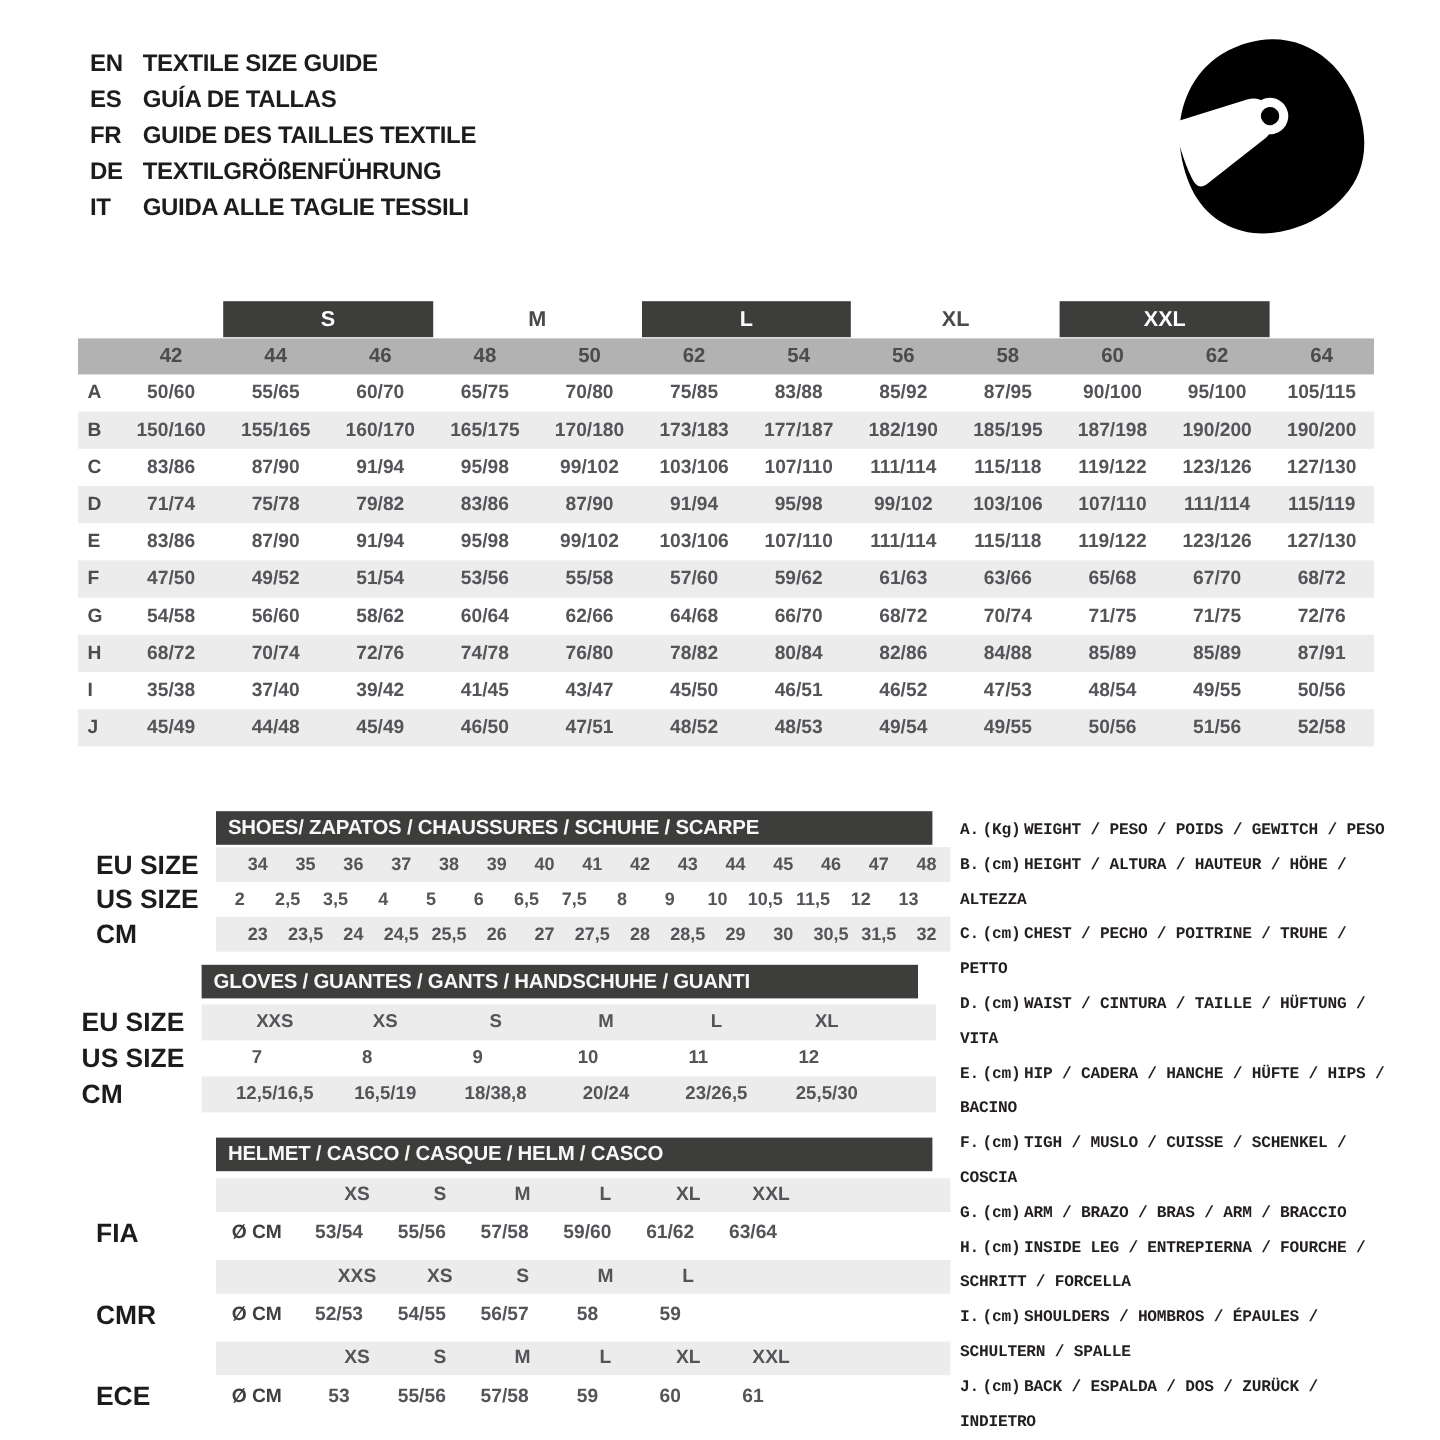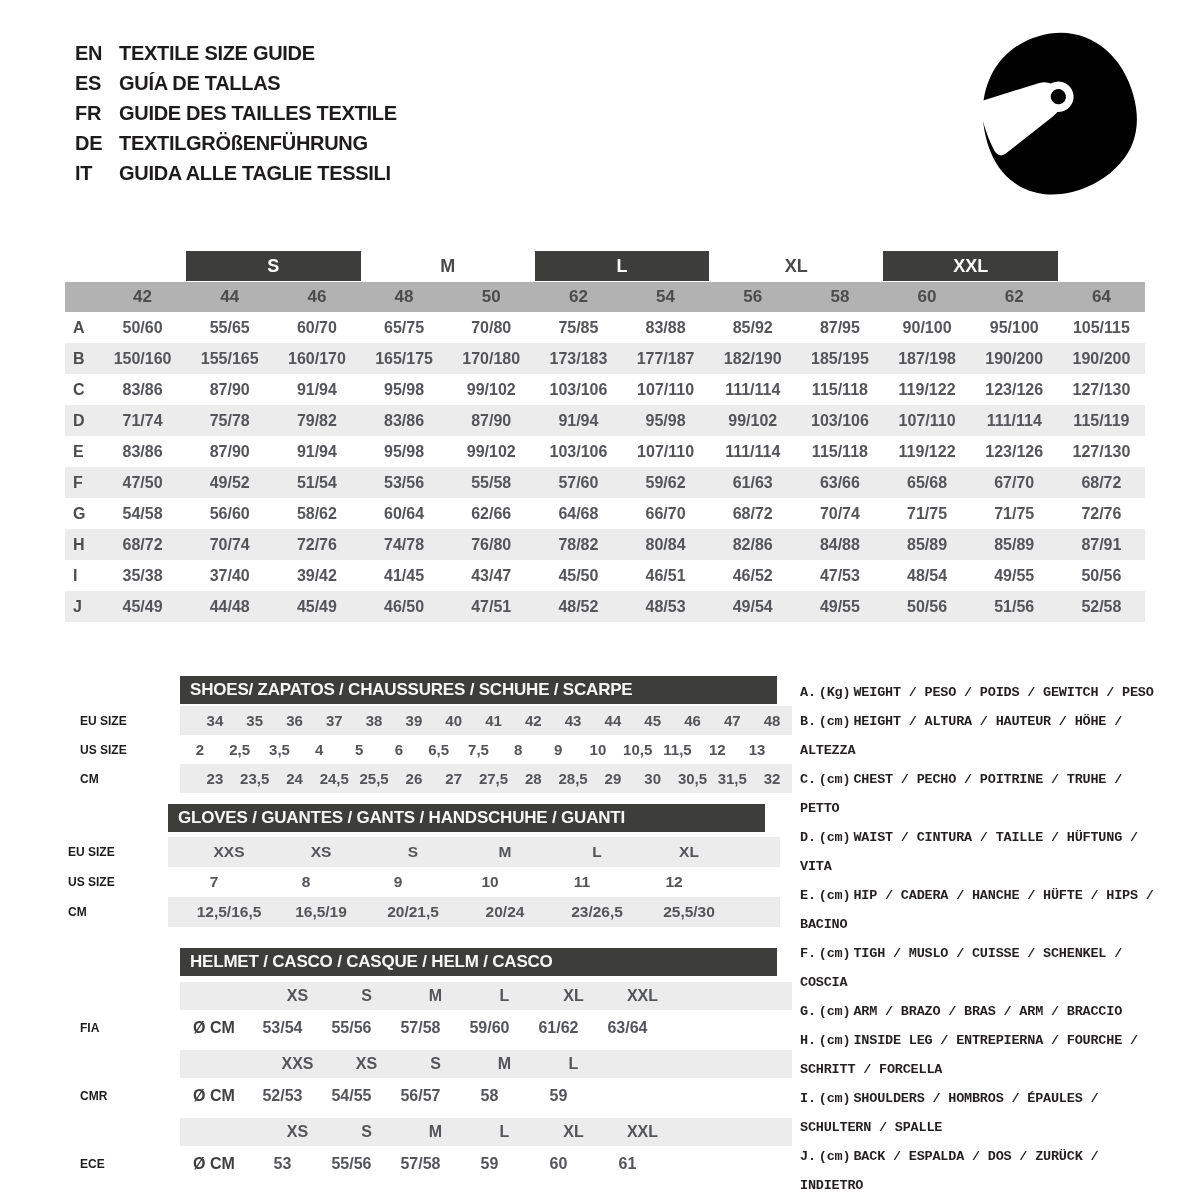--- a/index.html
+++ b/index.html
@@ -21,21 +21,21 @@
   .size-group-row{height:32px;}
   .bar{background:#3d3d3c;color:#fcfcfc;text-align:center;height:30px;line-height:30px;font-size:18px;}
   .nobar{text-align:center;color:#4a4a4c;font-size:18px;}
   .num-band{background:#b2b2b2;height:30px;color:#4c4c4e;font-size:17px;}
   .trow{height:31px;}
   .trow.gray{background:#ececec;}
   .cell{text-align:center;}
   .letter{text-align:left;padding-left:8px;color:#4c4c4e;}
   
   .subrow{display:flex;align-items:stretch;}
-  .sublabel{width:100px;display:flex;align-items:center;color:#1d1b1c;font-size:12px;}
+  .sublabel{width:100px;display:flex;align-items:center;color:#1d1b1c;font-size:22px;}
   .bandbox{width:597px;}
   .tbar{background:#3d3d3c;color:#f7f7f7;height:28px;line-height:28px;padding-left:10px;font-size:17px;letter-spacing:-0.2px;box-sizing:border-box;}
   .grayband{background:#ececec;padding-left:15px;}
   .band15{display:grid;grid-template-columns:repeat(15,1fr);align-items:center;height:29px;font-size:15px;}
   .band6{display:grid;grid-template-columns:repeat(6,92px) 1fr;align-items:center;height:30px;font-size:15.5px;}
   .bandH{display:grid;grid-template-columns:68px repeat(6,69px) 1fr;align-items:center;font-size:16px;}
   .bandH.hdr{height:28px;}
   .bandH.val{height:36px;}
   .shoes{left:80px;top:676px;}
   .gloves{left:68px;top:804px;}
@@ -357,21 +357,21 @@
           <div class="cell">10</div>
           <div class="cell">11</div>
           <div class="cell">12</div>
       </div>
     </div>
     <div class="subrow">
       <div class="sublabel">CM</div>
       <div class="bandbox band6 grayband">
         <div class="cell">12,5/16,5</div>
           <div class="cell">16,5/19</div>
-          <div class="cell">20/21,5</div>
+          <div class="cell">18/38,8</div>
           <div class="cell">20/24</div>
           <div class="cell">23/26,5</div>
           <div class="cell">25,5/30</div>
       </div>
     </div>
   </div>
 
   <div class="abs helmet-table">
     <div class="subrow">
       <div class="sublabel"></div>

